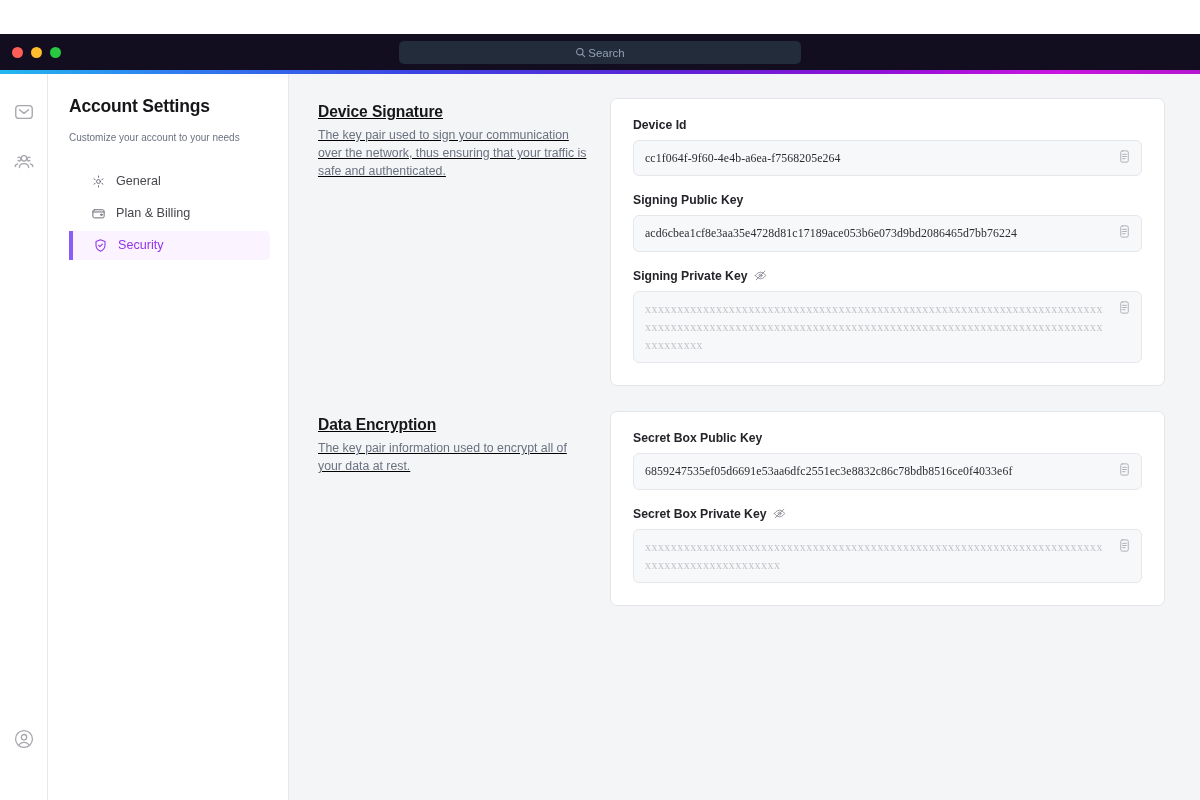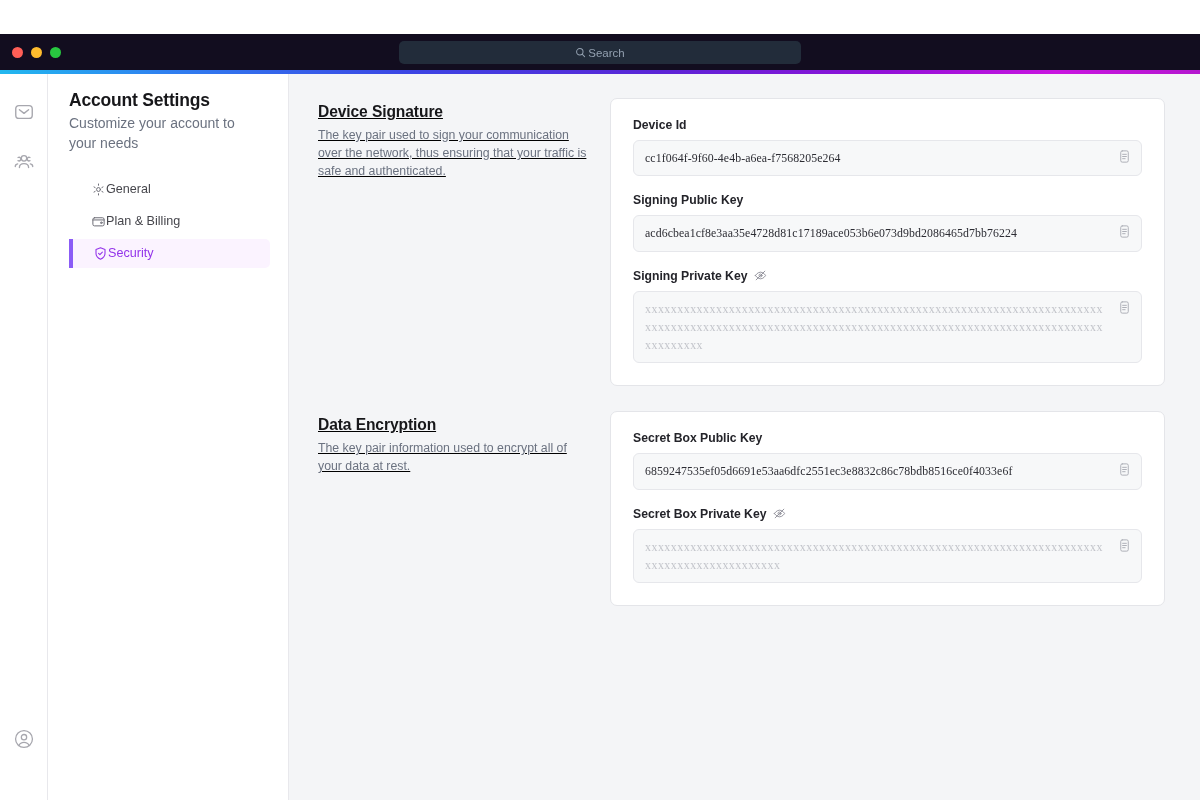--- a/index.html
+++ b/index.html
@@ -39,27 +39,27 @@
     background:#ffffff; border-right:1px solid #e8e8ec;
   }
   .rail-icon { position:absolute; left:13px; width:22px; height:22px; color:#a7a7ae; }
   .rail-icon.mail { top:27px; }
   .rail-icon.people { top:77px; }
   .rail-icon.avatar { top:654px; }
 
   
   .sidebar {
     position:absolute; left:48px; top:74px; width:241px; height:726px;
-    background:#ffffff; border-right:1px solid #e8e8ec; padding:16px 18px 0 21px;
+    background:#ffffff; border-right:1px solid #e8e8ec; padding:22px 18px 0 21px;
   }
   .s-title { font-size:17.5px; font-weight:700; color:#17171a; letter-spacing:-0.2px; }
-  .s-sub { margin-top:2px; font-size:14px; color:#6b7280; line-height:1.45; width:186px; }
+  .s-sub { margin-top:14px; font-size:10px; color:#6b7280; line-height:1.45; width:186px; }
   .navlist { margin-top:21px; }
   .navitem {
-    display:flex; align-items:center; 
+    display:flex; align-items:center; gap:10px;
     height:29px; padding-left:20px; margin-bottom:3px;
     border-radius:5px; color:#46464c; font-size:12.6px;
     border-left:2px solid transparent;
   }
   .navitem .nicon { width:15px; height:15px; color:#6e6e77; flex:0 0 15px; }
   .navitem.active {
     background:#fbf3ff; border-left:4px solid #8b5cf6;
     color:#9333ea; border-radius:0 5px 5px 0;
   }
   .navitem.active .nicon { color:#9333ea; }

